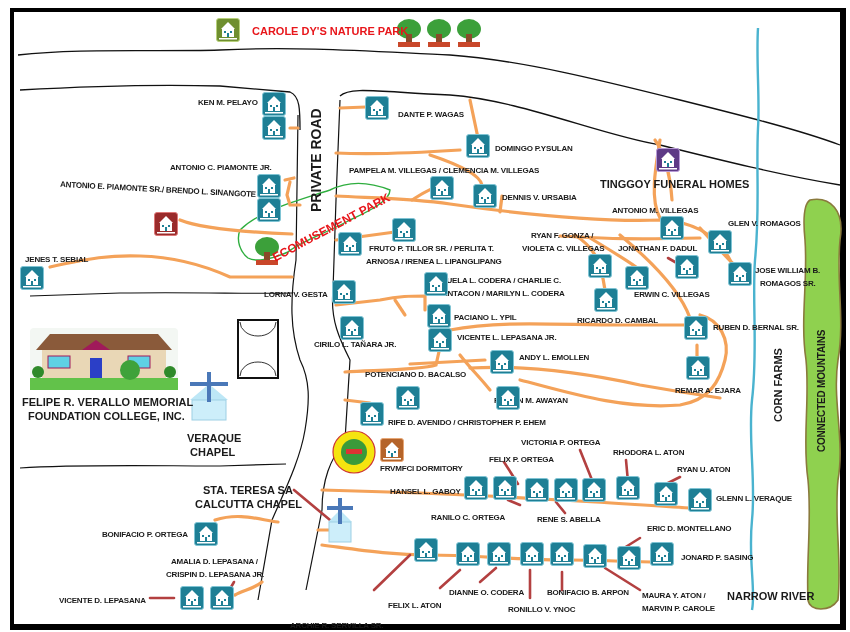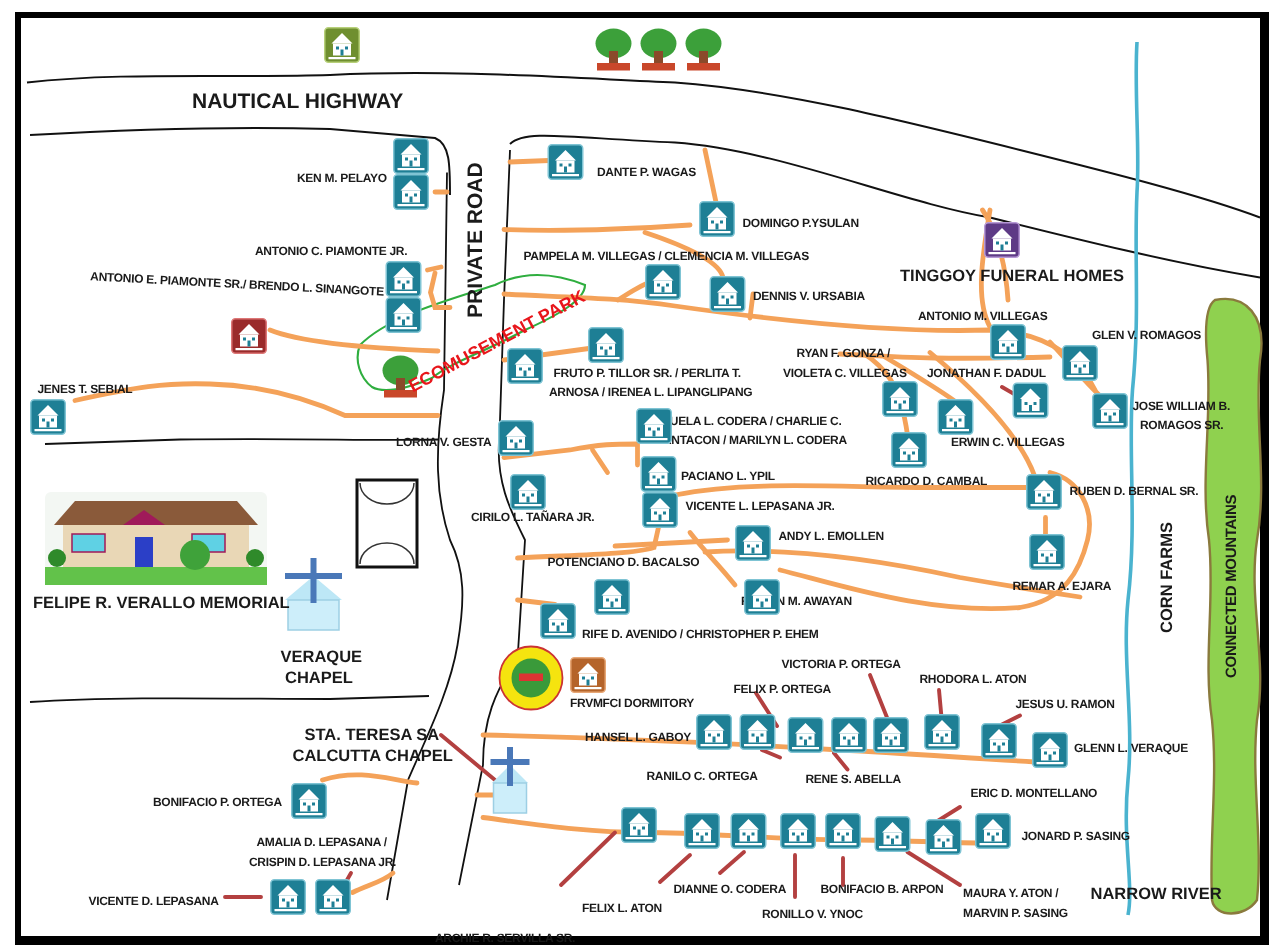--- a/index.html
+++ b/index.html
@@ -158,35 +158,36 @@
       <ellipse cx="13" cy="11" rx="12" ry="10" fill="#3ca03a"></ellipse>
       <rect x="10" y="16" width="6" height="8" fill="#8a4a2a"></rect>
       <rect x="2" y="24" width="22" height="5" fill="#c9472a"></rect>
     </svg>
   <svg class="tree" style="left:254px;top:236px" viewBox="0 0 26 30">
       <ellipse cx="13" cy="11" rx="12" ry="10" fill="#3ca03a"></ellipse>
       <rect x="10" y="16" width="6" height="8" fill="#8a4a2a"></rect>
       <rect x="2" y="24" width="22" height="5" fill="#c9472a"></rect>
     </svg>
 
-  <div class="lbl big" style="left:128px;top:59px;font-size:14px">NAUTICAL HIGHWAY</div>
+  <div class="lbl med red" style="left:252px;top:25px">CAROLE DY'S NATURE PARK</div>
   <div class="lbl big rot" style="left:308px;top:212px;font-size:14px;transform:rotate(-90deg)">PRIVATE ROAD</div>
   <div class="lbl med red rot" style="left:270px;top:252px;font-size:12px;transform:rotate(-28deg)">ECOMUSEMENT PARK</div>
   <div class="lbl med" style="left:600px;top:178px">TINGGOY FUNERAL HOMES</div>
   <div class="lbl med center" style="left:22px;top:396px">FELIPE R. VERALLO MEMORIAL</div>
+  <div class="lbl med center" style="left:28px;top:410px">FOUNDATION COLLEGE, INC.</div>
   <div class="lbl med center" style="left:187px;top:432px">VERAQUE</div>
   <div class="lbl med center" style="left:190px;top:446px">CHAPEL</div>
   <div class="lbl" style="left:380px;top:464px">FRVMFCI DORMITORY</div>
   <div class="lbl med" style="left:203px;top:484px">STA. TERESA SA</div>
   <div class="lbl med" style="left:195px;top:498px">CALCUTTA CHAPEL</div>
   <div class="lbl med rot" style="left:772px;top:422px;transform:rotate(-90deg)">CORN FARMS</div>
   <div class="lbl rot" style="left:816px;top:452px;font-size:10px;transform:rotate(-90deg)">CONNECTED MOUNTAINS</div>
   <div class="lbl med" style="left:727px;top:590px">NARROW RIVER</div>
 
-  <div class="lbl" style="left:198px;top:114px">KEN M. PELAYO</div>
+  <div class="lbl" style="left:198px;top:98px">KEN M. PELAYO</div>
   <div class="lbl" style="left:398px;top:110px">DANTE P. WAGAS</div>
   <div class="lbl" style="left:495px;top:144px">DOMINGO P.YSULAN</div>
   <div class="lbl" style="left:170px;top:163px">ANTONIO C. PIAMONTE JR.</div>
   <div class="lbl" style="left:60px;top:185px;transform:rotate(3deg)">ANTONIO E. PIAMONTE SR./ BRENDO L. SINANGOTE</div>
   <div class="lbl" style="left:349px;top:166px">PAMPELA M. VILLEGAS / CLEMENCIA M. VILLEGAS</div>
   <div class="lbl" style="left:502px;top:193px">DENNIS V. URSABIA</div>
   <div class="lbl" style="left:612px;top:206px">ANTONIO M. VILLEGAS</div>
   <div class="lbl" style="left:728px;top:219px">GLEN V. ROMAGOS</div>
   <div class="lbl" style="left:531px;top:231px">RYAN F. GONZA /</div>
   <div class="lbl" style="left:522px;top:244px">VIOLETA C. VILLEGAS</div>
@@ -206,38 +207,38 @@
   <div class="lbl" style="left:314px;top:340px">CIRILO L. TAÑARA JR.</div>
   <div class="lbl" style="left:457px;top:333px">VICENTE L. LEPASANA JR.</div>
   <div class="lbl" style="left:519px;top:353px">ANDY L. EMOLLEN</div>
   <div class="lbl" style="left:675px;top:386px">REMAR A. EJARA</div>
   <div class="lbl" style="left:365px;top:370px">POTENCIANO D. BACALSO</div>
   <div class="lbl" style="left:494px;top:396px">RAMON M. AWAYAN</div>
   <div class="lbl" style="left:388px;top:418px">RIFE D. AVENIDO / CHRISTOPHER P. EHEM</div>
   <div class="lbl" style="left:521px;top:438px">VICTORIA P. ORTEGA</div>
   <div class="lbl" style="left:489px;top:455px">FELIX P. ORTEGA</div>
   <div class="lbl" style="left:613px;top:448px">RHODORA L. ATON</div>
-  <div class="lbl" style="left:677px;top:465px">JESUS U. RAMON</div>
+  <div class="lbl" style="left:677px;top:465px">RYAN U. ATON</div>
   <div class="lbl" style="left:390px;top:487px">HANSEL L. GABOY</div>
   <div class="lbl" style="left:716px;top:494px">GLENN L. VERAQUE</div>
   <div class="lbl" style="left:431px;top:513px">RANILO C. ORTEGA</div>
   <div class="lbl" style="left:537px;top:515px">RENE S. ABELLA</div>
   <div class="lbl" style="left:647px;top:524px">ERIC D. MONTELLANO</div>
   <div class="lbl" style="left:102px;top:530px">BONIFACIO P. ORTEGA</div>
   <div class="lbl" style="left:681px;top:553px">JONARD P. SASING</div>
   <div class="lbl" style="left:171px;top:557px">AMALIA D. LEPASANA /</div>
   <div class="lbl" style="left:166px;top:570px">CRISPIN D. LEPASANA JR.</div>
   <div class="lbl" style="left:59px;top:596px">VICENTE D. LEPASANA</div>
   <div class="lbl" style="left:290px;top:621px">ARCHIE R. SERVILLA SR.</div>
   <div class="lbl" style="left:388px;top:601px">FELIX L. ATON</div>
   <div class="lbl" style="left:449px;top:588px">DIANNE O. CODERA</div>
   <div class="lbl" style="left:508px;top:605px">RONILLO V. YNOC</div>
   <div class="lbl" style="left:547px;top:588px">BONIFACIO B. ARPON</div>
   <div class="lbl" style="left:642px;top:591px">MAURA Y. ATON /</div>
-  <div class="lbl" style="left:642px;top:604px">MARVIN P. SASING</div>
+  <div class="lbl" style="left:642px;top:604px">MARVIN P. CAROLE</div>
 
   <div id="houses">
       <div class="house" style="left: 262px; top: 92px;">
         <svg viewBox="0 0 22 22">
           <polygon points="4,10 11,3 18,10" fill="#fff"></polygon>
           <rect x="5" y="10" width="12" height="8" fill="#fff"></rect>
           <rect x="7" y="12" width="2" height="2" fill="#1e7f95"></rect>
           <rect x="13" y="12" width="2" height="2" fill="#1e7f95"></rect>
           <rect x="10" y="14" width="2" height="4" fill="#1e7f95"></rect>
           <rect x="2" y="19" width="18" height="1.5" fill="#fff"></rect>

